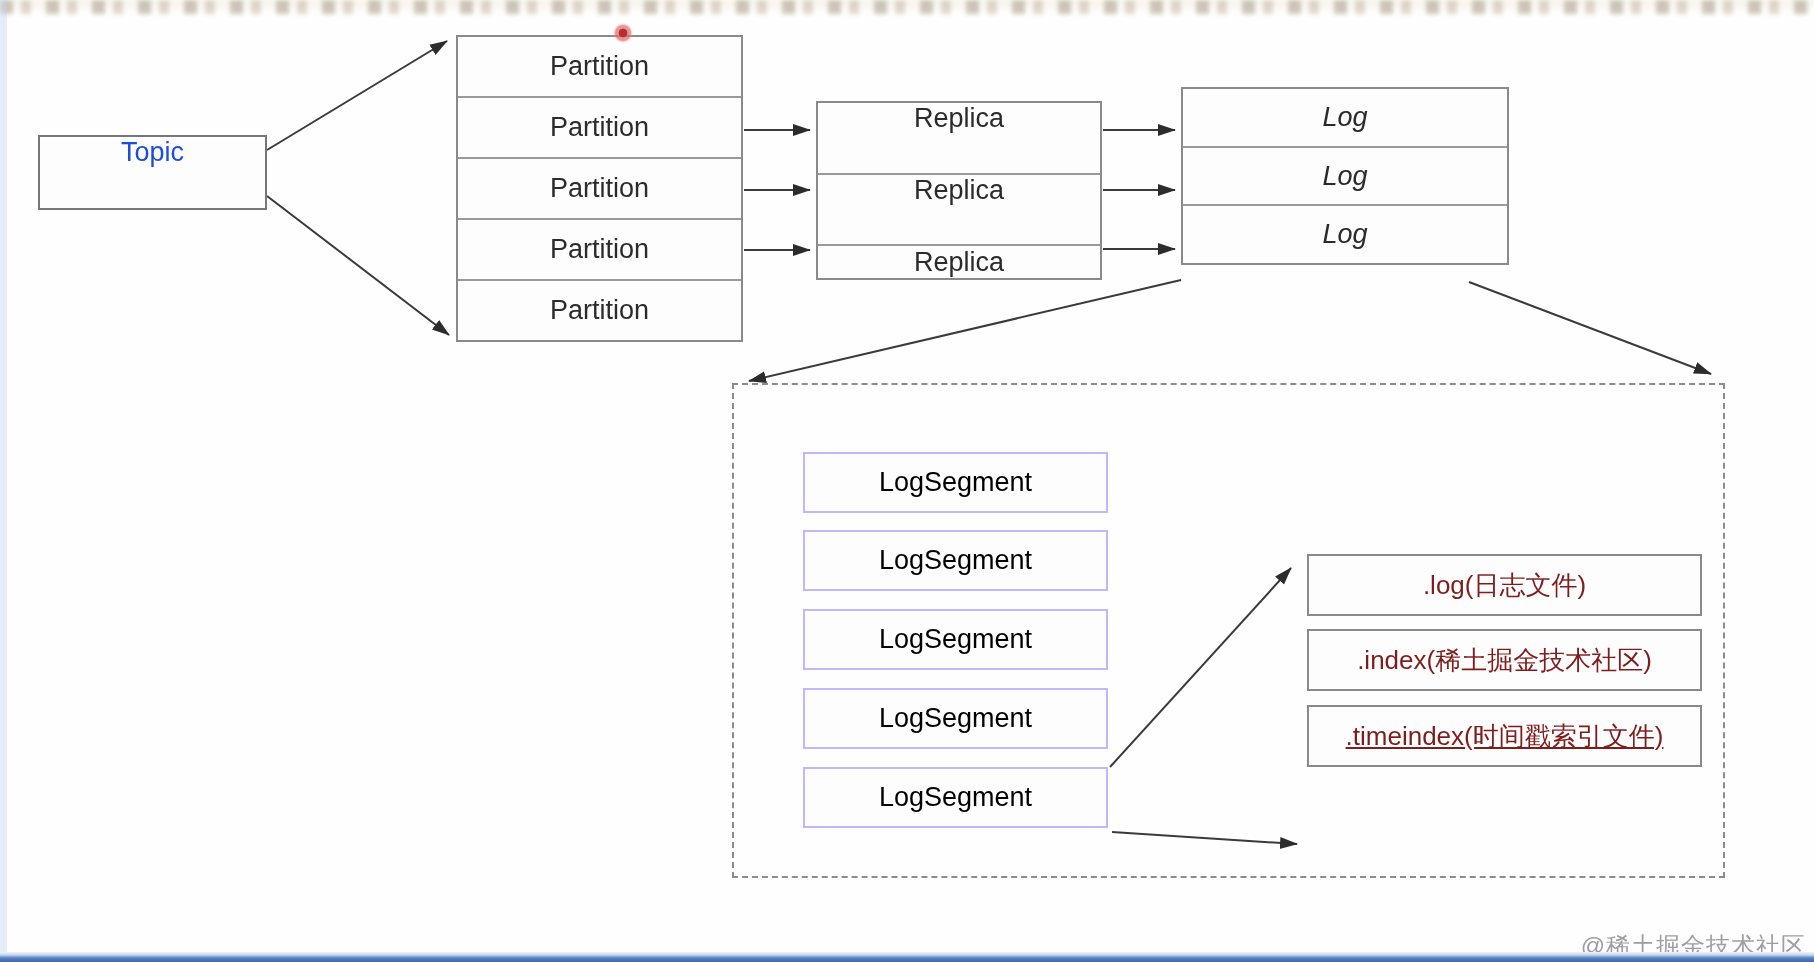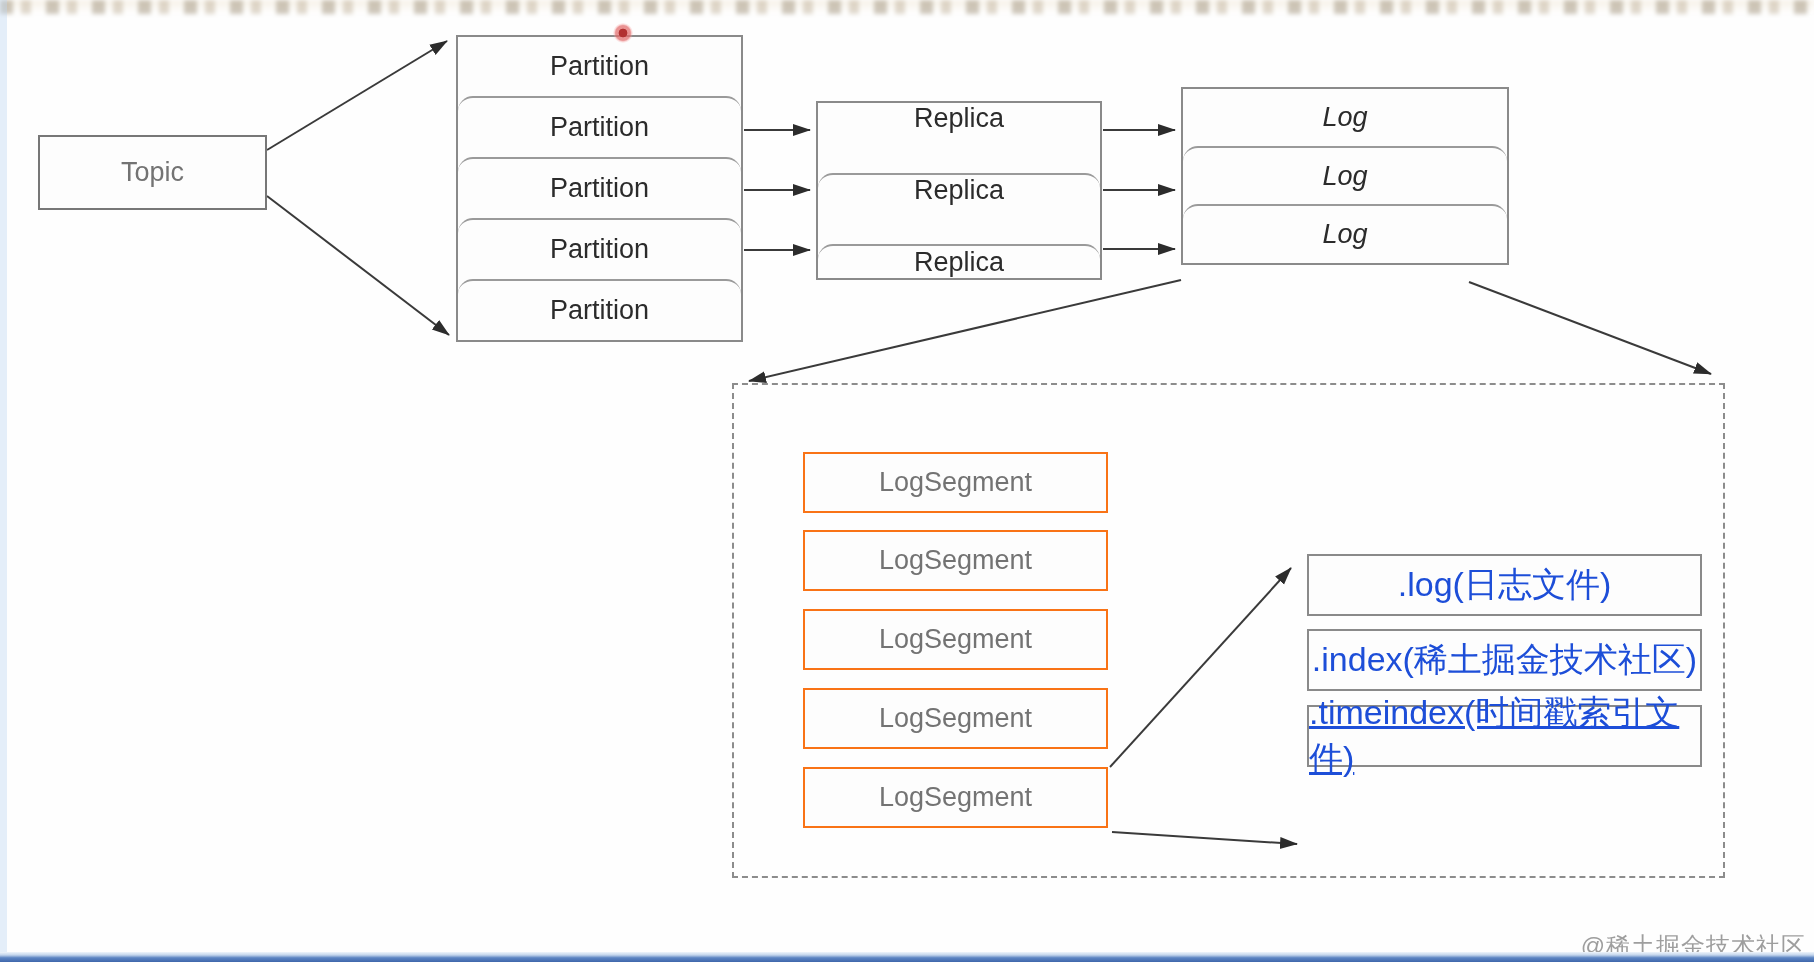--- a/index.html
+++ b/index.html
@@ -27,56 +27,55 @@
   }
   .left-edge-tint{
     position:absolute;left:0;top:0;width:7px;height:962px;
     background:rgba(190,215,242,0.40);
   }
   
   .node{
     position:absolute;
     background:#fdfdfd;
     border:2px solid #777777;
-    display:flex;align-items:center;justify-content:center;
-    color:#737373;font-size:27px;
+    display:flex;justify-content:center;
+    color:#1d4ed8;font-size:27px;
     box-sizing:border-box;
   }
   
   .stack{
     position:absolute;
     border:2px solid #8a8a8a;
     background:#fdfdfd;
     box-sizing:border-box;
     display:flex;flex-direction:column;
   }
   .stack .row{
     flex:1;
     display:flex;align-items:center;justify-content:center;
     color:#2b2b2b;font-size:27px;
     border-top:2px solid #9a9a9a;
-    border-radius:15px;
   }
   .stack .row:first-child{border-top:none;}
   .dashed-container{
     position:absolute;left:732px;top:383px;width:993px;height:495px;
     border:2px dashed #8c8c8c;
     box-sizing:border-box;
   }
   .segment{
     position:absolute;left:803px;width:305px;height:61px;
-    background:#fdfdfd;border:2px solid #f97316;box-sizing:border-box;
+    background:#fdfdfd;border:2px solid #c4b5fd;box-sizing:border-box;
     display:flex;align-items:center;justify-content:center;
-    color:#737373;font-size:27px;
+    color:#000000;font-size:27px;
   }
   .file-box{
     position:absolute;left:1307px;width:395px;height:62px;
     background:#fdfdfd;border:2px solid #8a8a8a;box-sizing:border-box;
     display:flex;align-items:center;justify-content:center;
-    color:#1d4ed8;font-size:34px;
+    color:#7f1d1d;font-size:26px;
   }
   .arrow-layer{position:absolute;left:0;top:0;width:1814px;height:962px;}
   .cursor-dot{
     position:absolute;left:613px;top:23px;width:20px;height:20px;
     border-radius:50%;
     background:radial-gradient(circle,
       #b23030 0 29%,
       rgba(226,110,110,0.75) 33% 52%,
       rgba(246,160,160,0.35) 62%,
       rgba(255,200,200,0) 74%);

